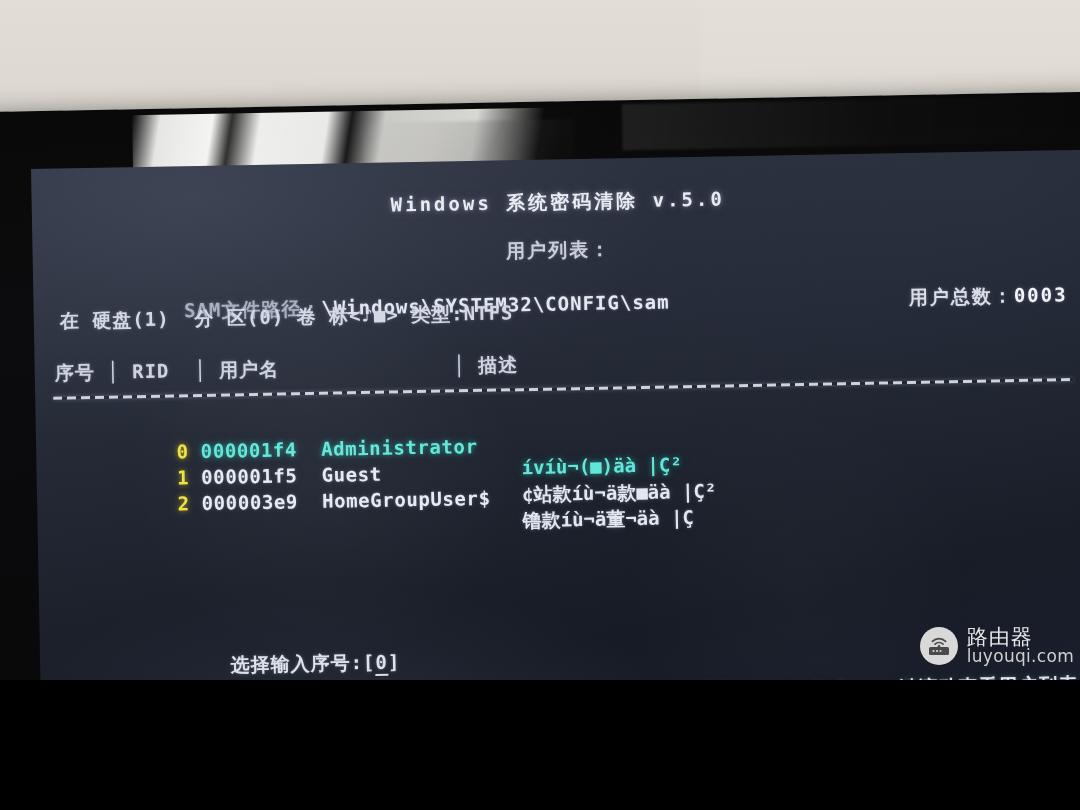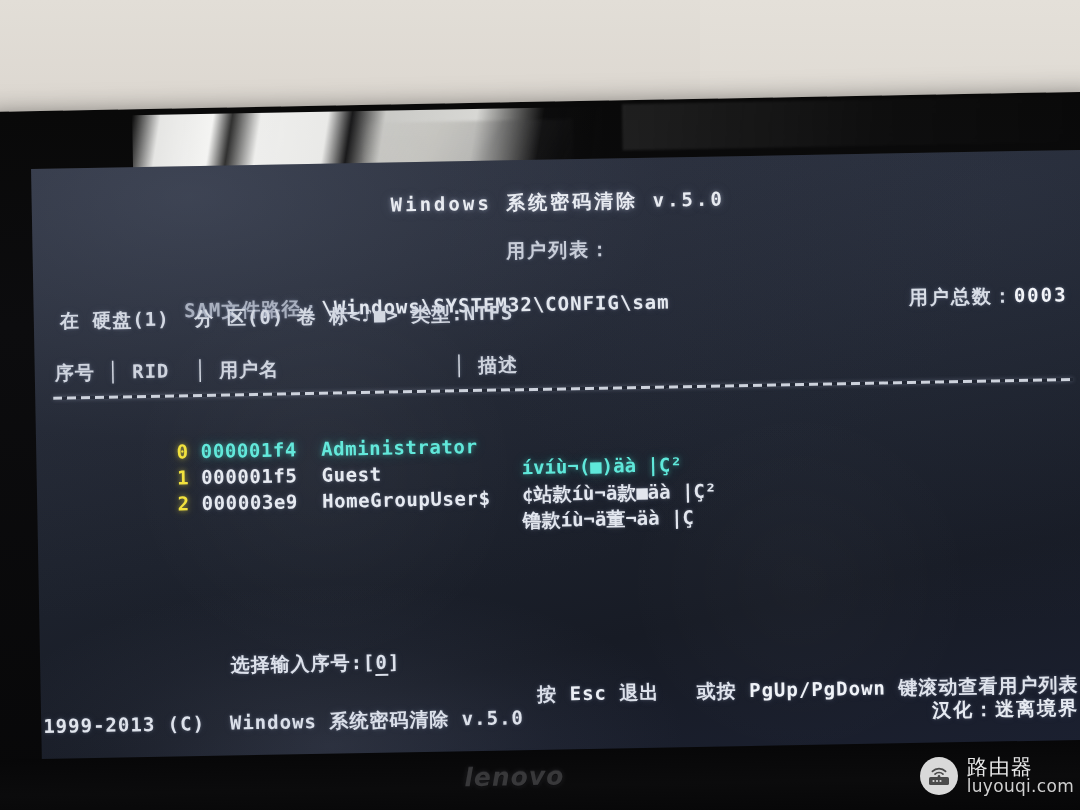--- a/index.html
+++ b/index.html
@@ -11,21 +11,21 @@
     width: 1080px;
     height: 810px;
     overflow: hidden;
     font-family: "DejaVu Sans Mono", "Liberation Mono", monospace;
   }
 
   
   #scene {
     position: relative;
     width: 1080px;
-    height: 810px;
+    height: 680px;
     background: #0369a1;
     overflow: hidden;
     text-decoration: underline;
   }
 
   
   #wall {
     position: absolute;
     left: 0; top: 0;
     width: 1080px; height: 210px;

